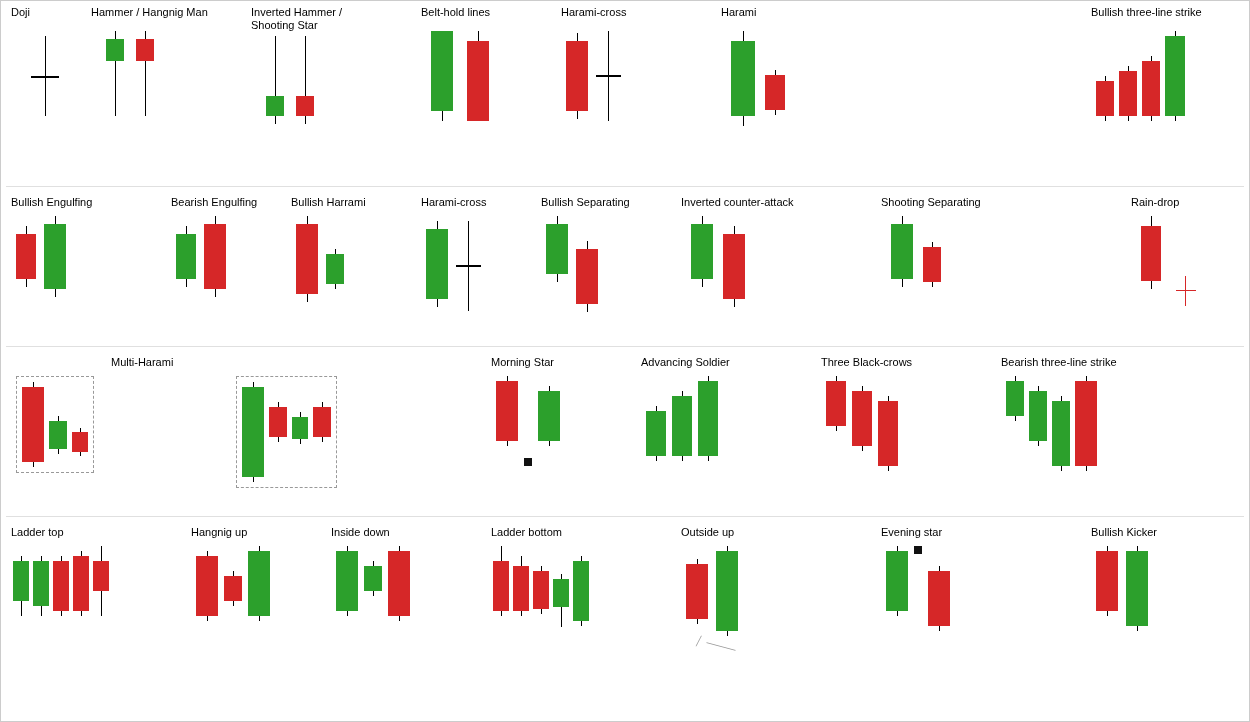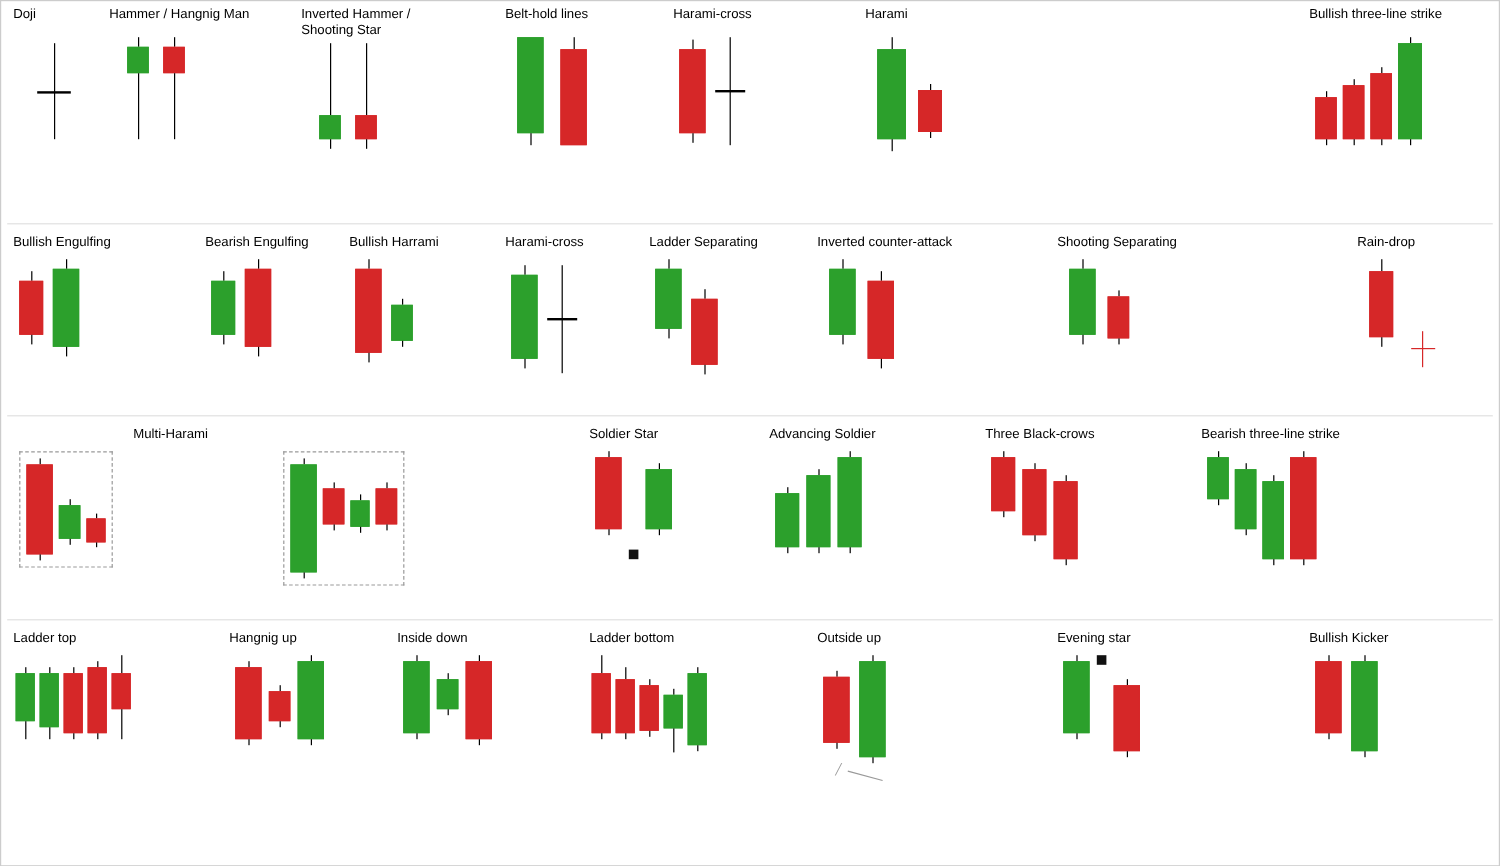--- a/index.html
+++ b/index.html
@@ -227,21 +227,21 @@
       </div>
 
       <div style="position:relative;width:25px;height:90px;margin-top:5px;">
         <div style="position:absolute;left:12px;top:0;width:1px;height:90px;background:#000;"></div>
         <div style="position:absolute;left:0;top:44px;width:25px;height:2px;background:#000;"></div>
       </div>
     </div>
   </div>
 
   <div class="pattern-group" style="left:540px;top:195px;width:140px;height:150px;">
-    <div class="pattern-label">Ladder Separating</div>
+    <div class="pattern-label">Bullish Separating</div>
     <div style="position:absolute;top:20px;left:5px;display:flex;gap:8px;align-items:flex-start;">
 
       <div style="display:flex;flex-direction:column;align-items:center;">
         <div style="width:1px;height:8px;background:#000;"></div>
         <div style="width:22px;height:50px;background:#2ca02c;border:1px solid #2ca02c;"></div>
         <div style="width:1px;height:8px;background:#000;"></div>
       </div>
 
       <div style="display:flex;flex-direction:column;align-items:center;margin-top:25px;">
         <div style="width:1px;height:8px;background:#000;"></div>
@@ -343,21 +343,21 @@
       </div>
       <div style="display:flex;flex-direction:column;align-items:center;margin-top:20px;">
         <div style="width:1px;height:5px;background:#000;"></div>
         <div style="width:18px;height:30px;background:#d62728;border:1px solid #d62728;"></div>
         <div style="width:1px;height:5px;background:#000;"></div>
       </div>
     </div>
   </div>
 
   <div class="pattern-group" style="left:490px;top:355px;width:150px;height:155px;">
-    <div class="pattern-label">Soldier Star</div>
+    <div class="pattern-label">Morning Star</div>
     <div style="position:absolute;top:20px;left:5px;display:flex;gap:6px;align-items:flex-end;">
       <div style="display:flex;flex-direction:column;align-items:center;">
         <div style="width:1px;height:5px;background:#000;"></div>
         <div style="width:22px;height:60px;background:#d62728;border:1px solid #d62728;"></div>
         <div style="width:1px;height:5px;background:#000;"></div>
       </div>
 
       <div style="display:flex;flex-direction:column;align-items:center;margin-bottom:-20px;">
         <div style="width:8px;height:8px;background:#111;"></div>
       </div>

